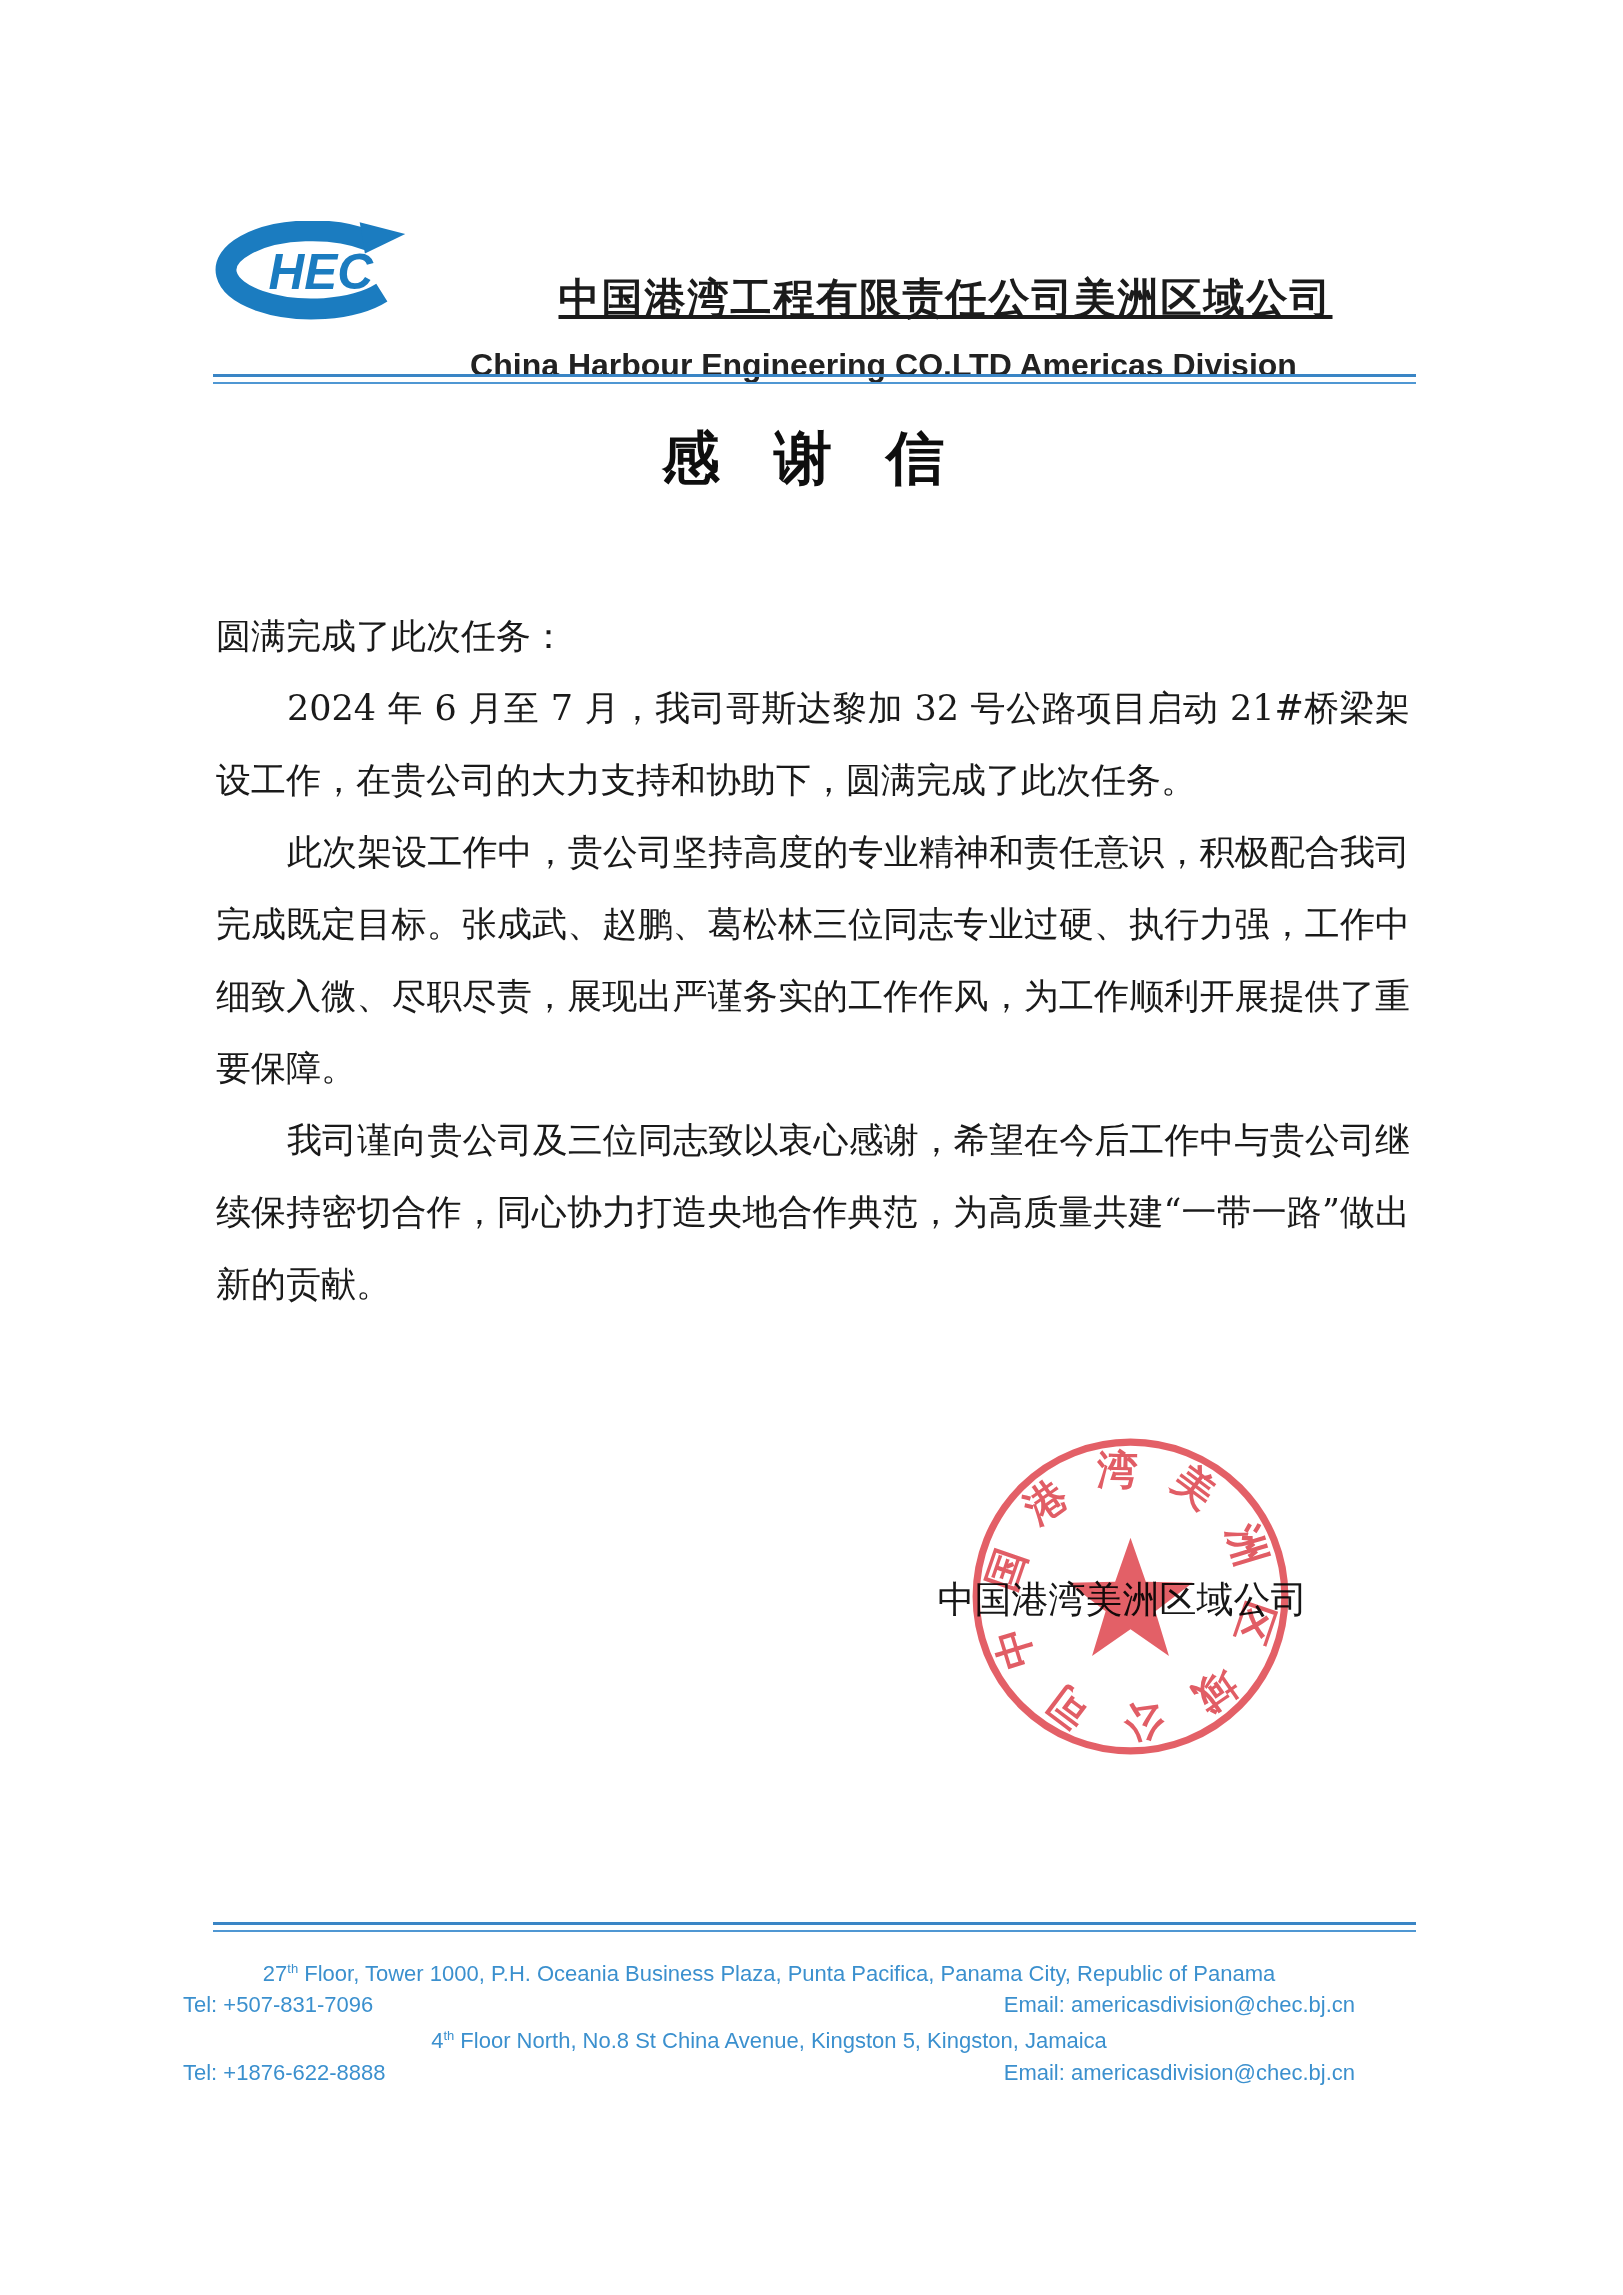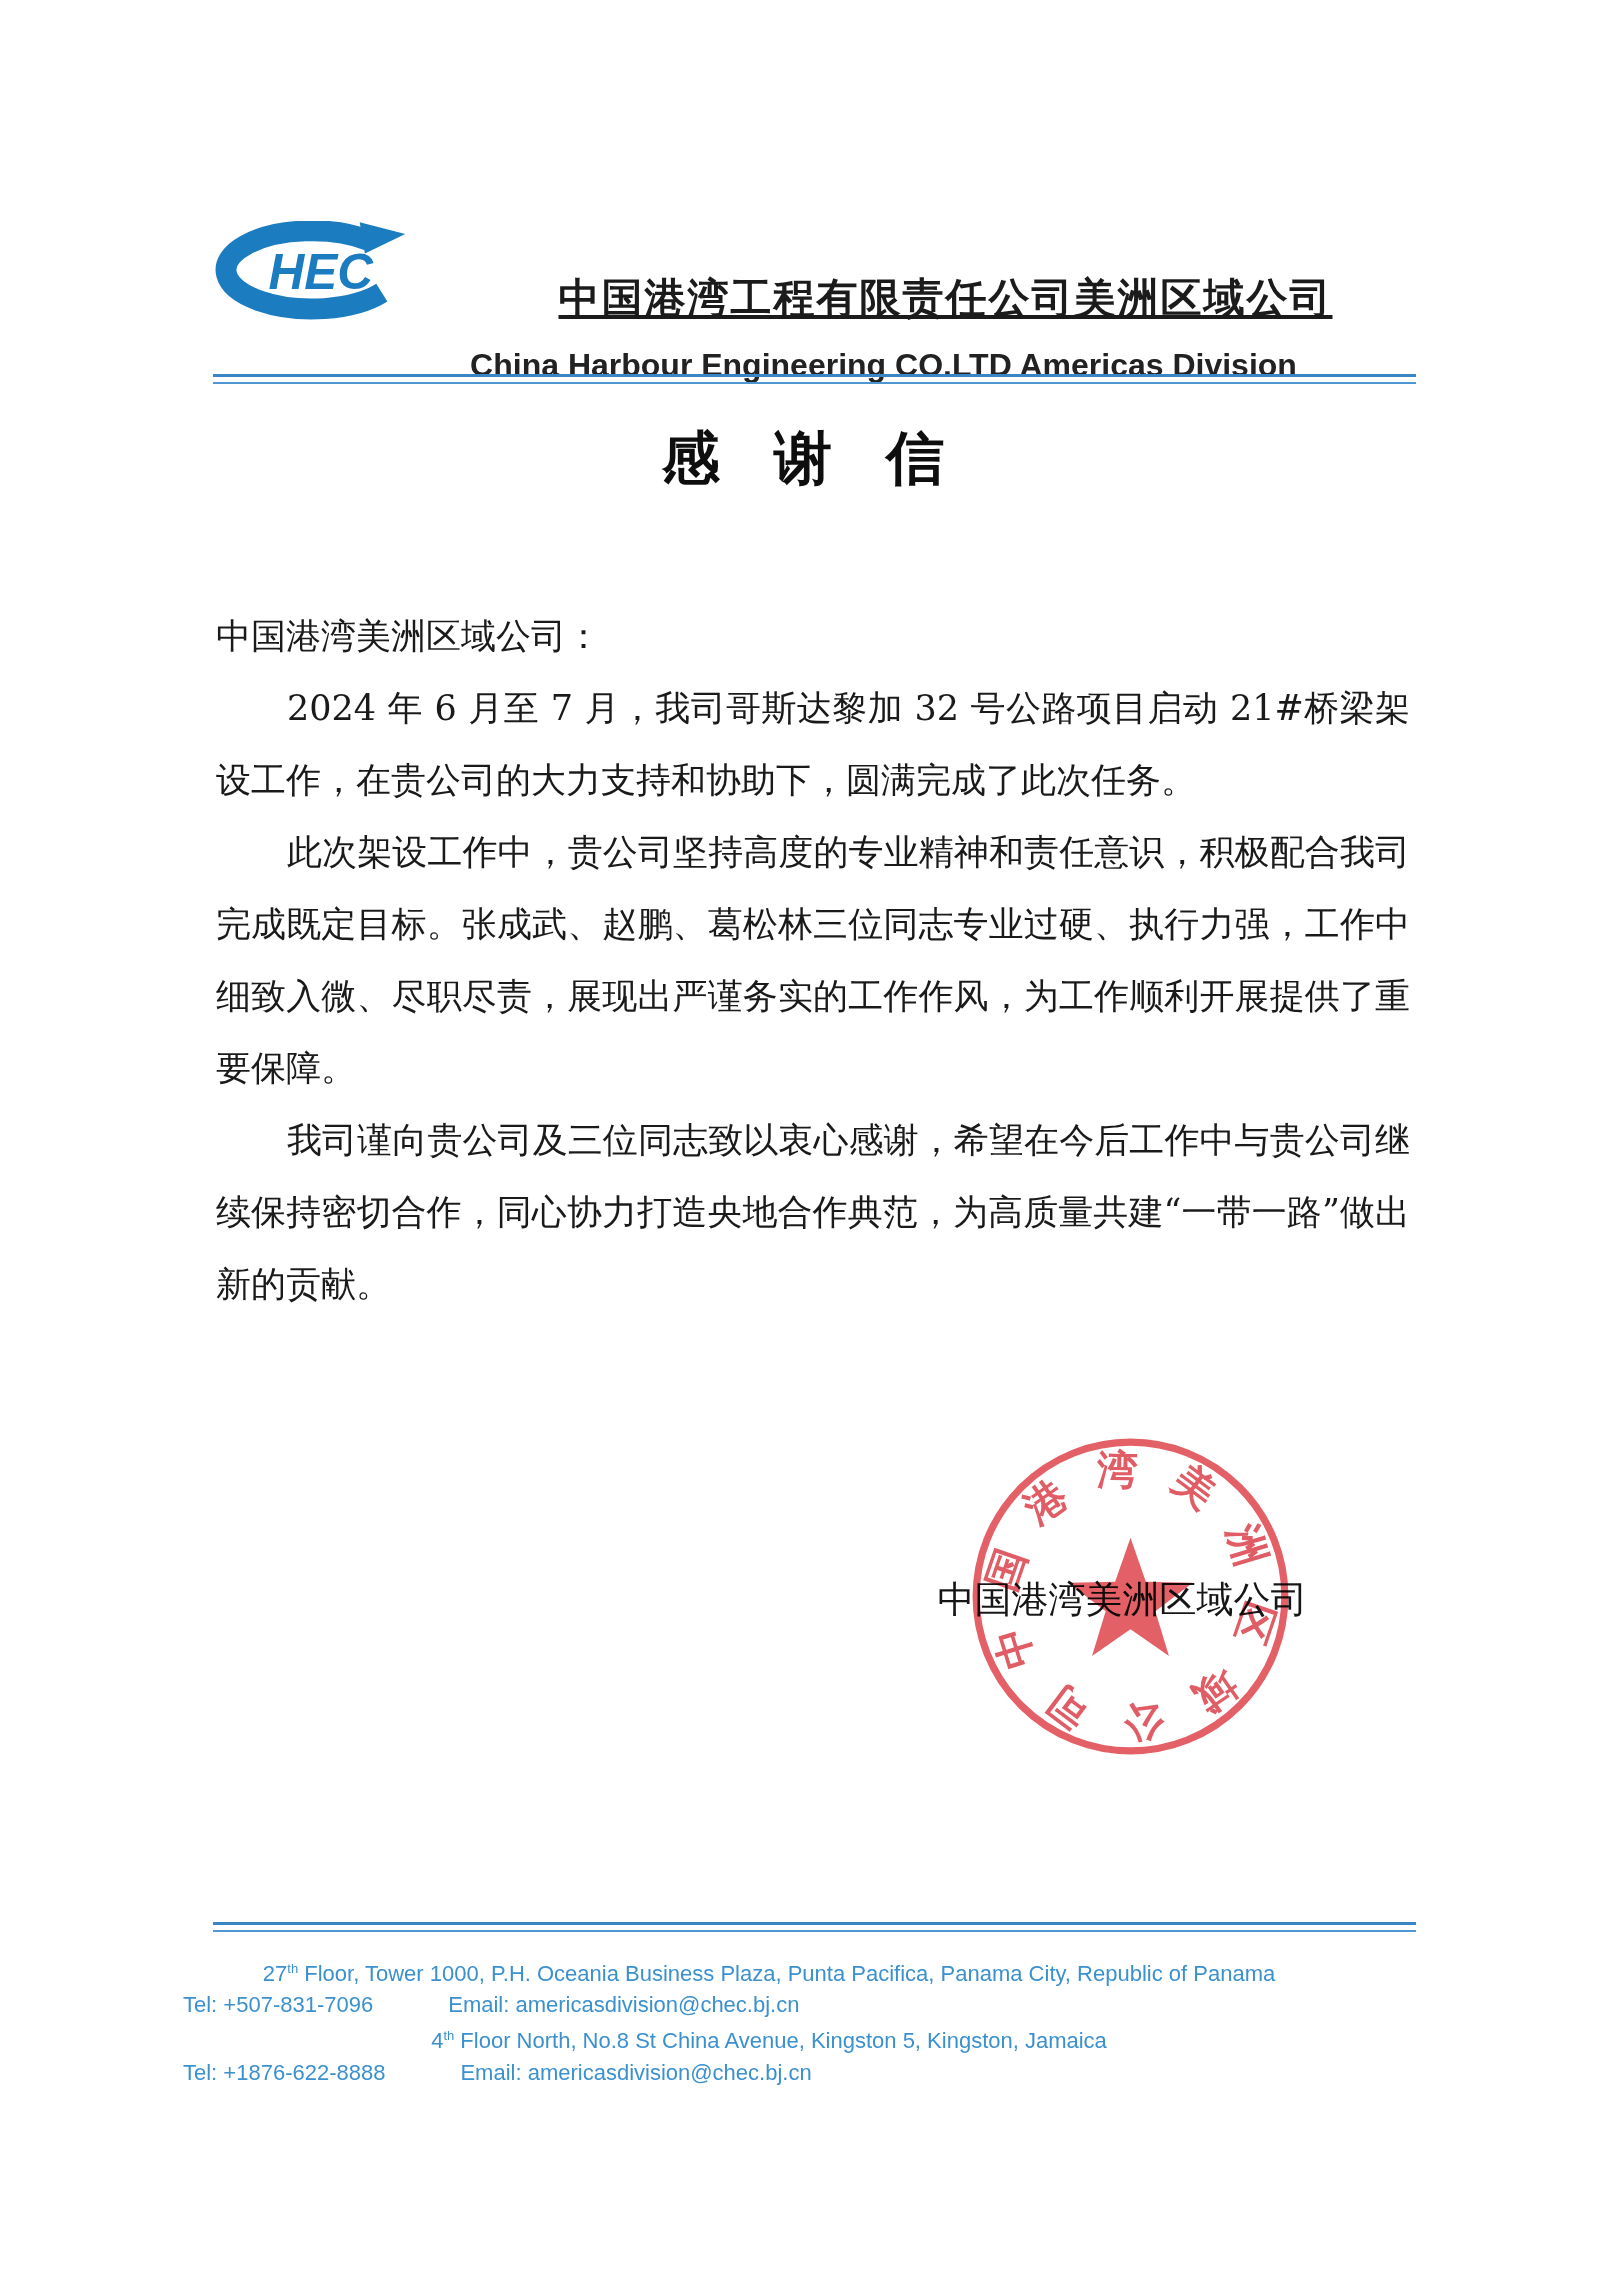--- a/index.html
+++ b/index.html
@@ -72,40 +72,40 @@
 
   
   .ftr-rule { position:absolute; left:213px; top:1922px; width:1203px; }
   .footer-text {
     position:absolute; left:183px; top:1953px; width:1172px;
     text-align:center; font-family:"Liberation Sans", sans-serif;
     color:#3b90ce;
   }
   .f-line { font-size:22px; line-height:31px; white-space:nowrap; }
   .f-line sup { font-size:13px; }
-  .f-split { display:flex; justify-content:flex-start; gap:75px; }
+  .f-split { display:flex; justify-content:space-between; gap:75px; }
 </style>
 </head>
 <body>
 
 <div class="page">
 
   <svg class="logo" viewBox="0 0 336 152" aria-hidden="true">
     <path d="M246,30 A132,60 0 1 0 266,110" fill="none" stroke="#1b7cc0" stroke-width="32"></path>
     <polygon points="232,2 302,20 240,50" fill="#1b7cc0"></polygon>
     <text x="92" y="104" font-family="Liberation Sans, sans-serif" font-size="76" font-weight="bold" font-style="italic" fill="#1b7cc0">HEC</text>
   </svg>
   <div class="hdr-cn">中国港湾工程有限责任公司美洲区域公司</div>
   <div class="hdr-en">China Harbour Engineering CO.LTD Americas Division</div>
   <div class="rule hdr-rule"></div>
 
   <h1 class="title">感 谢 信</h1>
 
   <div class="body">
-    <p class="salutation">中国港湾美洲区域公司：</p>
+    <p class="salutation">圆满完成了此次任务：</p>
     <p class="para">2024 年 6 月至 7 月，我司哥斯达黎加 32 号公路项目启动 21#桥梁架设工作，在贵公司的大力支持和协助下，圆满完成了此次任务。</p>
     <p class="para">此次架设工作中，贵公司坚持高度的专业精神和责任意识，积极配合我司完成既定目标。张成武、赵鹏、葛松林三位同志专业过硬、执行力强，工作中细致入微、尽职尽责，展现出严谨务实的工作作风，为工作顺利开展提供了重要保障。</p>
     <p class="para">我司谨向贵公司及三位同志致以衷心感谢，希望在今后工作中与贵公司继续保持密切合作，同心协力打造央地合作典范，为高质量共建“一带一路”做出新的贡献。</p>
   </div>
 
   <div class="sig-name">中国港湾美洲区域公司</div>
 
   <svg class="stamp" viewBox="0 0 500 500" aria-hidden="true">
     <defs>
       <path id="ringPath" d="M78,250 A172,172 0 1 1 422,250 A172,172 0 1 1 78,250" fill="none"></path>

